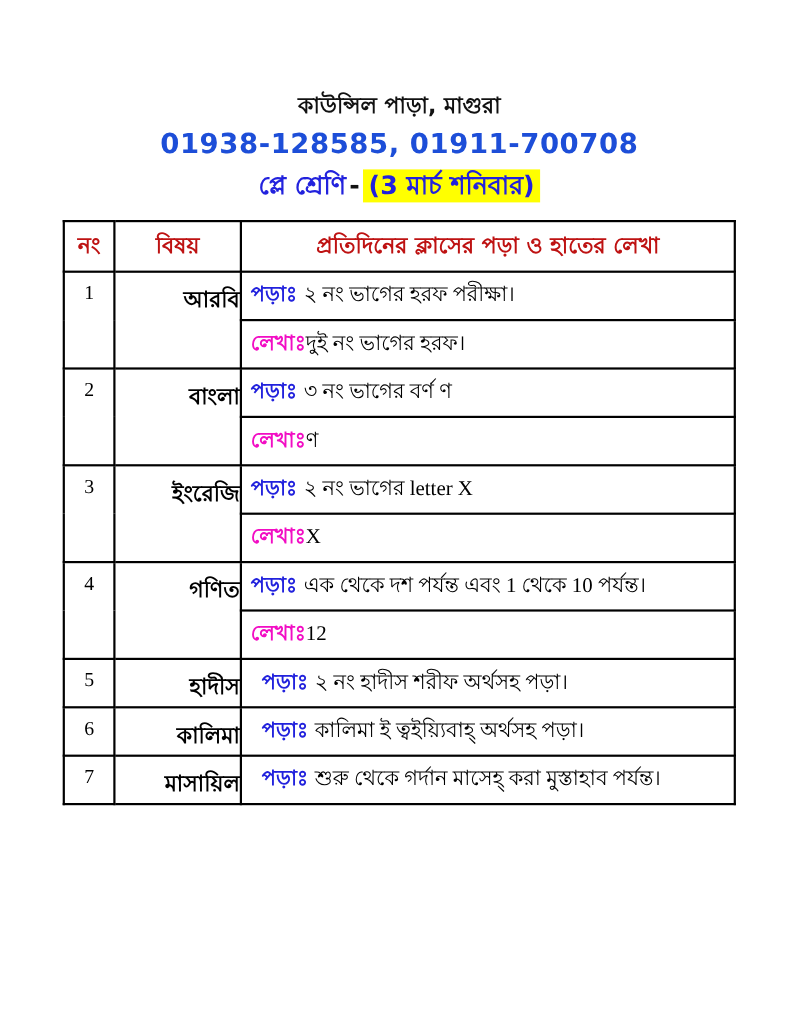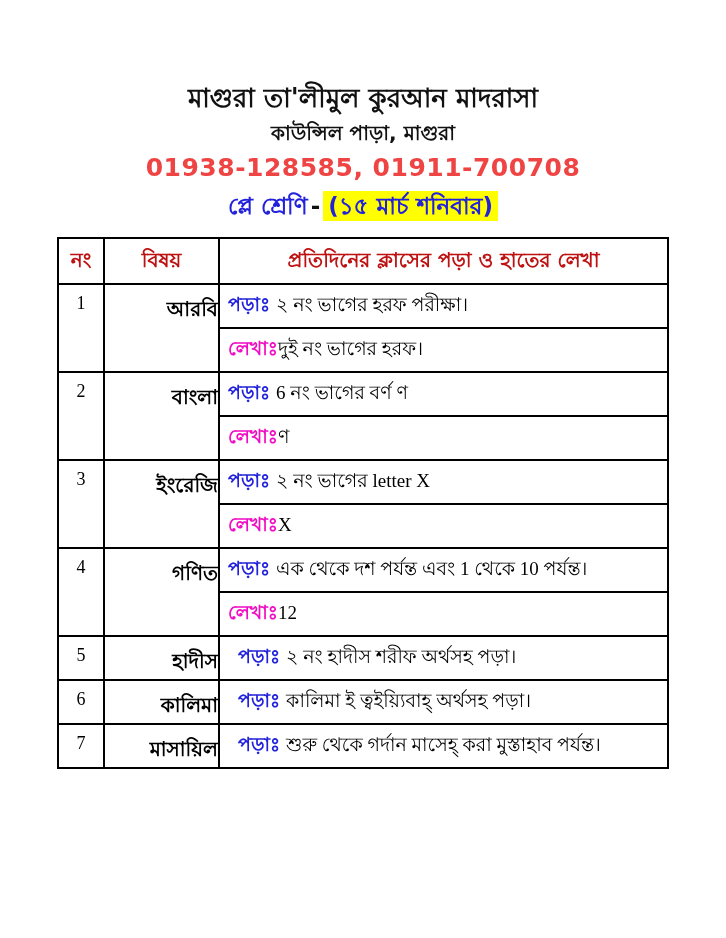--- a/index.html
+++ b/index.html
@@ -31,21 +31,21 @@
     font-size: 20px;
     line-height: 33px;
     color: #111111;
   }
   .phone-line {
     font-family: "DejaVu Sans", "Liberation Sans", sans-serif;
     font-weight: bold;
     font-size: 25px;
     line-height: 36px;
     letter-spacing: 0.5px;
-    color: #ef4444;
+    color: #1d4ed8;
   }
   .class-line {
     font-family: "DejaVu Sans", "Liberation Sans", sans-serif;
     font-weight: bold;
     font-size: 23px;
     line-height: 40px;
     color: #2222DD;
   }
   .class-sep { color: #111111; padding: 0 3px; }
   .date-highlight {
@@ -114,25 +114,24 @@
     font-size: 19px;
   }
   .entry-text { color: #000000; }
 </style>
 </head>
 <body>
 
 <div class="doc">
 
   <div class="masthead">
-    <div class="school-name">মাগুরা তা'লীমুল কুরআন মাদরাসা</div>
     <div class="school-address">কাউন্সিল পাড়া, মাগুরা</div>
     <div class="phone-line">01938-128585, 01911-700708</div>
     <div class="class-line">
-      <span>প্লে শ্রেণি</span><span class="class-sep">-</span><span class="date-highlight">(১৫ মার্চ শনিবার)</span>
+      <span>প্লে শ্রেণি</span><span class="class-sep">-</span><span class="date-highlight">(3 মার্চ শনিবার)</span>
     </div>
   </div>
 
   <table class="schedule">
     <colgroup>
         <col class="c-no">
         <col class="c-subj">
         <col class="c-main">
       </colgroup>
     <tbody>
@@ -147,21 +146,21 @@
       <td class="subj" rowspan="2">আরবি</td>
       <td class="content"><span class="pora-label">পড়াঃ</span><span class="entry-text">২ নং ভাগের হরফ পরীক্ষা।</span></td>
     </tr>
     <tr>
       <td class="content"><span class="lekha-label">লেখাঃ</span><span class="entry-text">দুই নং ভাগের হরফ।</span></td>
     </tr>
 
     <tr>
       <td class="no" rowspan="2">2</td>
       <td class="subj" rowspan="2">বাংলা</td>
-      <td class="content"><span class="pora-label">পড়াঃ</span><span class="entry-text">6 নং ভাগের বর্ণ ণ</span></td>
+      <td class="content"><span class="pora-label">পড়াঃ</span><span class="entry-text">৩ নং ভাগের বর্ণ ণ</span></td>
     </tr>
     <tr>
       <td class="content"><span class="lekha-label">লেখাঃ</span><span class="entry-text">ণ</span></td>
     </tr>
 
     <tr>
       <td class="no" rowspan="2">3</td>
       <td class="subj" rowspan="2">ইংরেজি</td>
       <td class="content"><span class="pora-label">পড়াঃ</span><span class="entry-text">২ নং ভাগের letter X</span></td>
     </tr>

